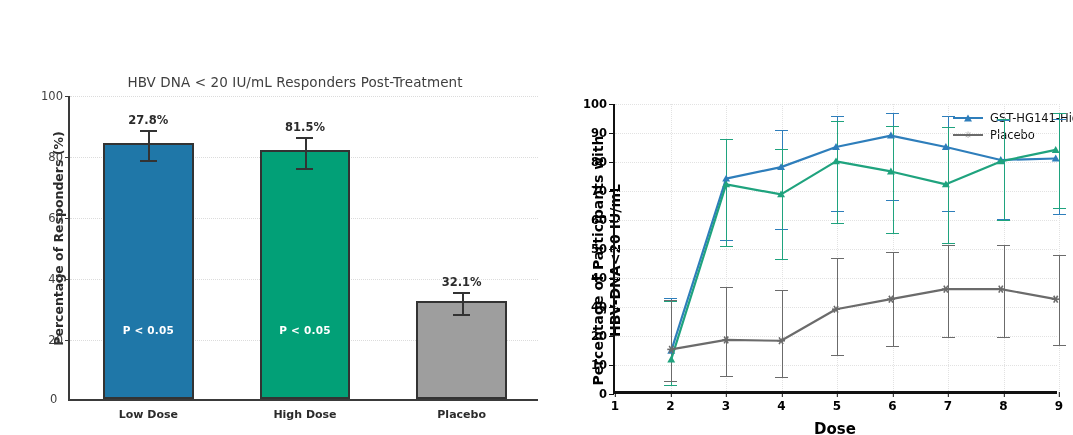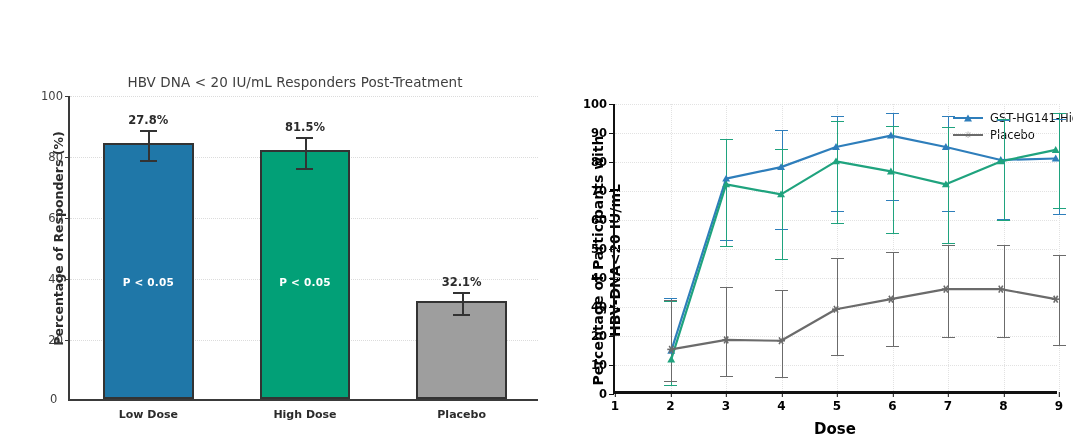--- a/index.html
+++ b/index.html
@@ -41,21 +41,21 @@
   .bar-rect{
     position:absolute;bottom:0;left:0;width:100%;
     border:2px solid #333333;box-sizing:border-box;
   }
   .bar-vlabel{
     position:absolute;left:0;width:100%;text-align:center;
     font-size:11.5px;font-weight:bold;color:#2b2b2b;white-space:nowrap;
   }
   .bar-pval{
     position:absolute;left:0;width:100%;text-align:center;
-    font-size:10.5px;font-weight:bold;color:#ffffff;letter-spacing:.2px;
+    font-size:10.5px;font-weight:bold;color:#ffffff;letter-spacing:.2px;margin-top:48px;
   }
   .bar-err{position:absolute;left:50%;width:0;border-left:2px solid #333333;}
   .bar-cap{position:absolute;left:50%;width:17px;height:0;
     margin-left:-8.5px;border-top:2px solid #333333;}
   .bar-xlabel{
     position:absolute;top:calc(100% + 9px);left:0;width:100%;text-align:center;
     font-size:11px;font-weight:bold;color:#2b2b2b;
   }
   .bar-x0{
     position:absolute;left:-20px;bottom:-7px;font-size:11.5px;color:#3f3f3f;

